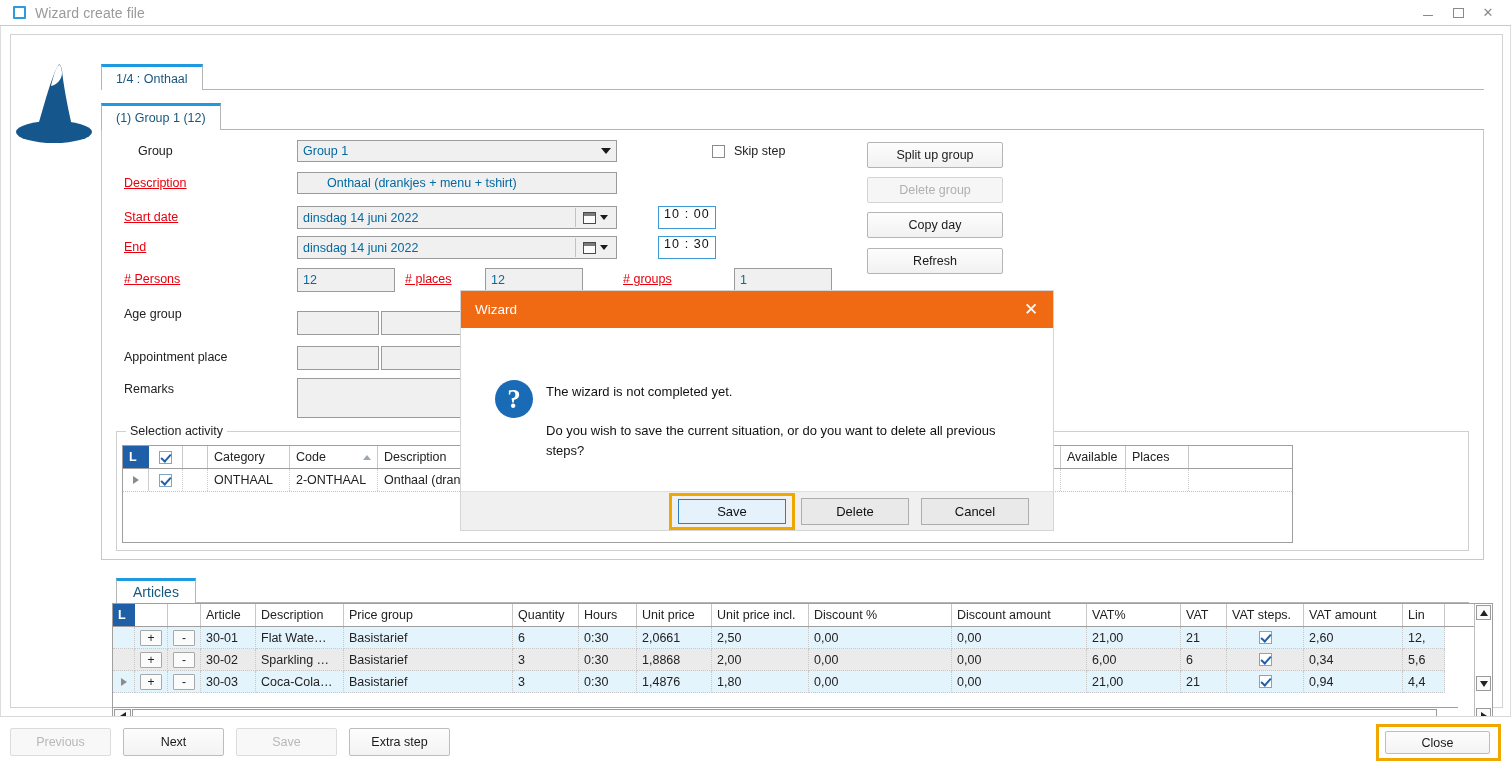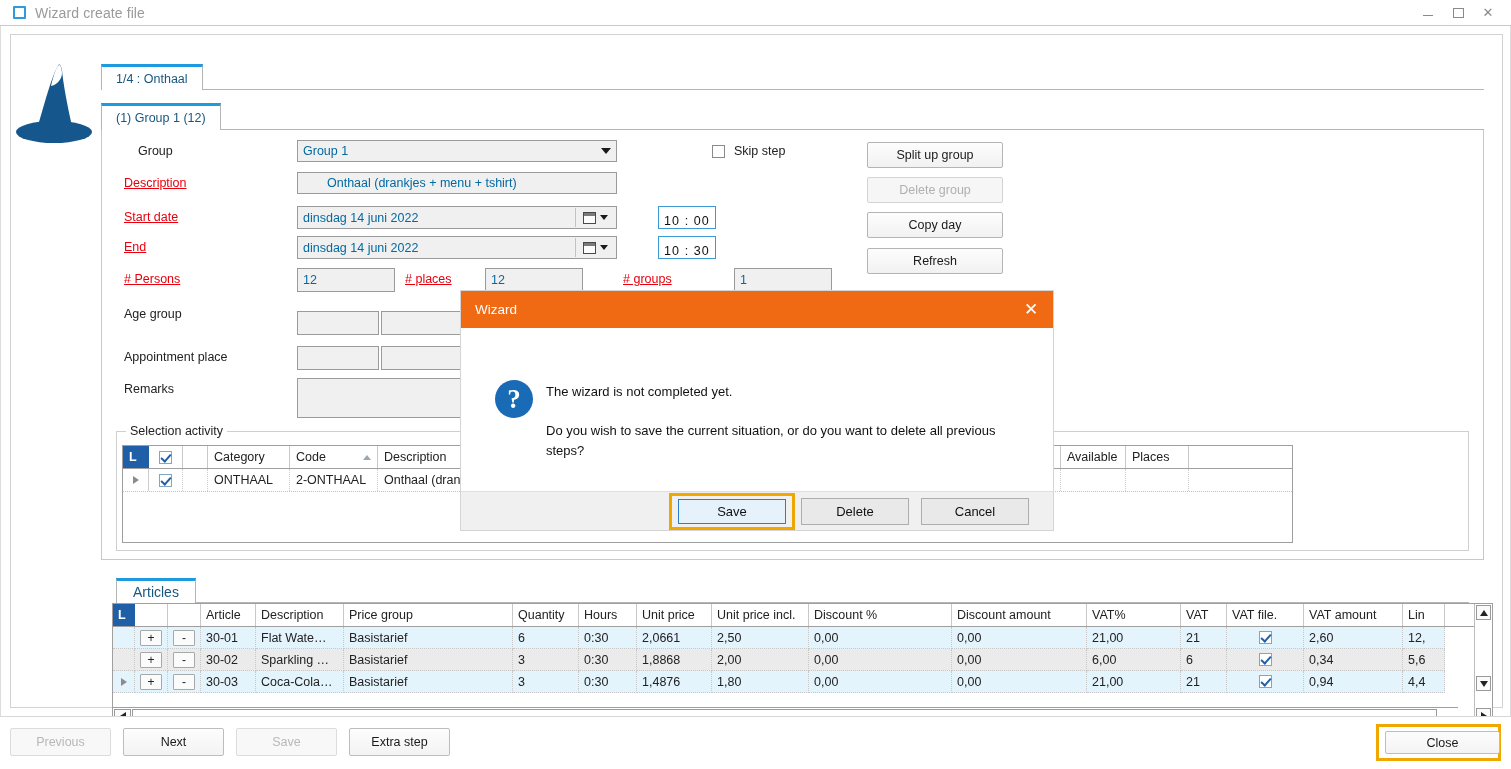--- a/index.html
+++ b/index.html
@@ -97,21 +97,21 @@
     position:absolute; right:1px; top:1px; bottom:1px; width:40px; background:#f0f0f0;
     border-left:1px solid #c3c3c3;
     display:flex; align-items:center; justify-content:center; gap:4px;
   }
   .cal-ico{ width:13px;height:12px;border:1px solid #4a4a4a;background:#fcfcfc;position:relative;}
   .cal-ico:before{content:"";position:absolute;left:0;right:0;top:0;height:3px;background:#7a7a7a;}
   .dt-btn .tri{ width:0;height:0;border-left:4px solid transparent;border-right:4px solid transparent;
     border-top:5px solid #1a1a1a;}
   .time-fld{
     position:absolute; background:#fff; border:1px solid #3c99d4;
-    font-size:12.5px; color:#111; display:flex;align-items:flex-end;
+    font-size:12.5px; color:#111; display:flex;align-items:flex-start;
     padding-left:5px; letter-spacing:1.1px;
   }
 
   
   .chk-box{
     width:13px;height:13px;border:1px solid #8a8a8a;background:#fff;display:inline-block;
     position:relative; vertical-align:middle;
   }
   .chk-box.checked:after{
     content:""; position:absolute; left:3px; top:0px; width:4px;height:8px;
@@ -436,21 +436,21 @@
       <div class="ah" style="width:88px;">Description</div>
       <div class="ah" style="width:169px;">Price group</div>
       <div class="ah" style="width:66px;">Quantity</div>
       <div class="ah" style="width:58px;">Hours</div>
       <div class="ah" style="width:75px;">Unit price</div>
       <div class="ah" style="width:97px;">Unit price incl.</div>
       <div class="ah" style="width:143px;">Discount %</div>
       <div class="ah" style="width:135px;">Discount amount</div>
       <div class="ah" style="width:94px;">VAT%</div>
       <div class="ah" style="width:46px;">VAT</div>
-      <div class="ah" style="width:77px;">VAT file.</div>
+      <div class="ah" style="width:77px;">VAT steps.</div>
       <div class="ah" style="width:99px;">VAT amount</div>
       <div class="ah" style="width:42px;">Lin</div>
     </div>
 
     <div class="art-row odd">
       <div class="ac" style="width:22px;"></div>
       <div class="ac" style="width:33px; justify-content:center;">
         <span class="minibtn">+</span>
       </div>
       <div class="ac" style="width:33px; justify-content:center;">
@@ -549,21 +549,21 @@
   </div>
 </div>
 
 <div id="footer">
   <div class="fbtn disabled" style="left:10px; width:101px;">Previous</div>
   <div class="fbtn" style="left:123px; width:101px;">Next</div>
   <div class="fbtn disabled" style="left:236px; width:101px;">Save</div>
   <div class="fbtn" style="left:349px; width:101px;">Extra step</div>
 
   <div class="focus-ring" style="left:1376px; top:7px; width:125px; height:37px;"></div>
-  <div class="fbtn" style="left:1385px; top:14px; width:115px; height:23px;text-align:center;">Close</div>
+  <div class="fbtn" style="left:1385px; top:14px; width:105px; height:23px;text-align:center;">Close</div>
 </div>
 
 <div id="dlg">
   <div id="dlg-title">
     <span>Wizard</span>
     <span id="dlg-close">✕</span>
   </div>
   <div id="dlg-body">
     <div class="q-icon">?</div>
     <div id="dlg-l1">The wizard is not completed yet.</div>

